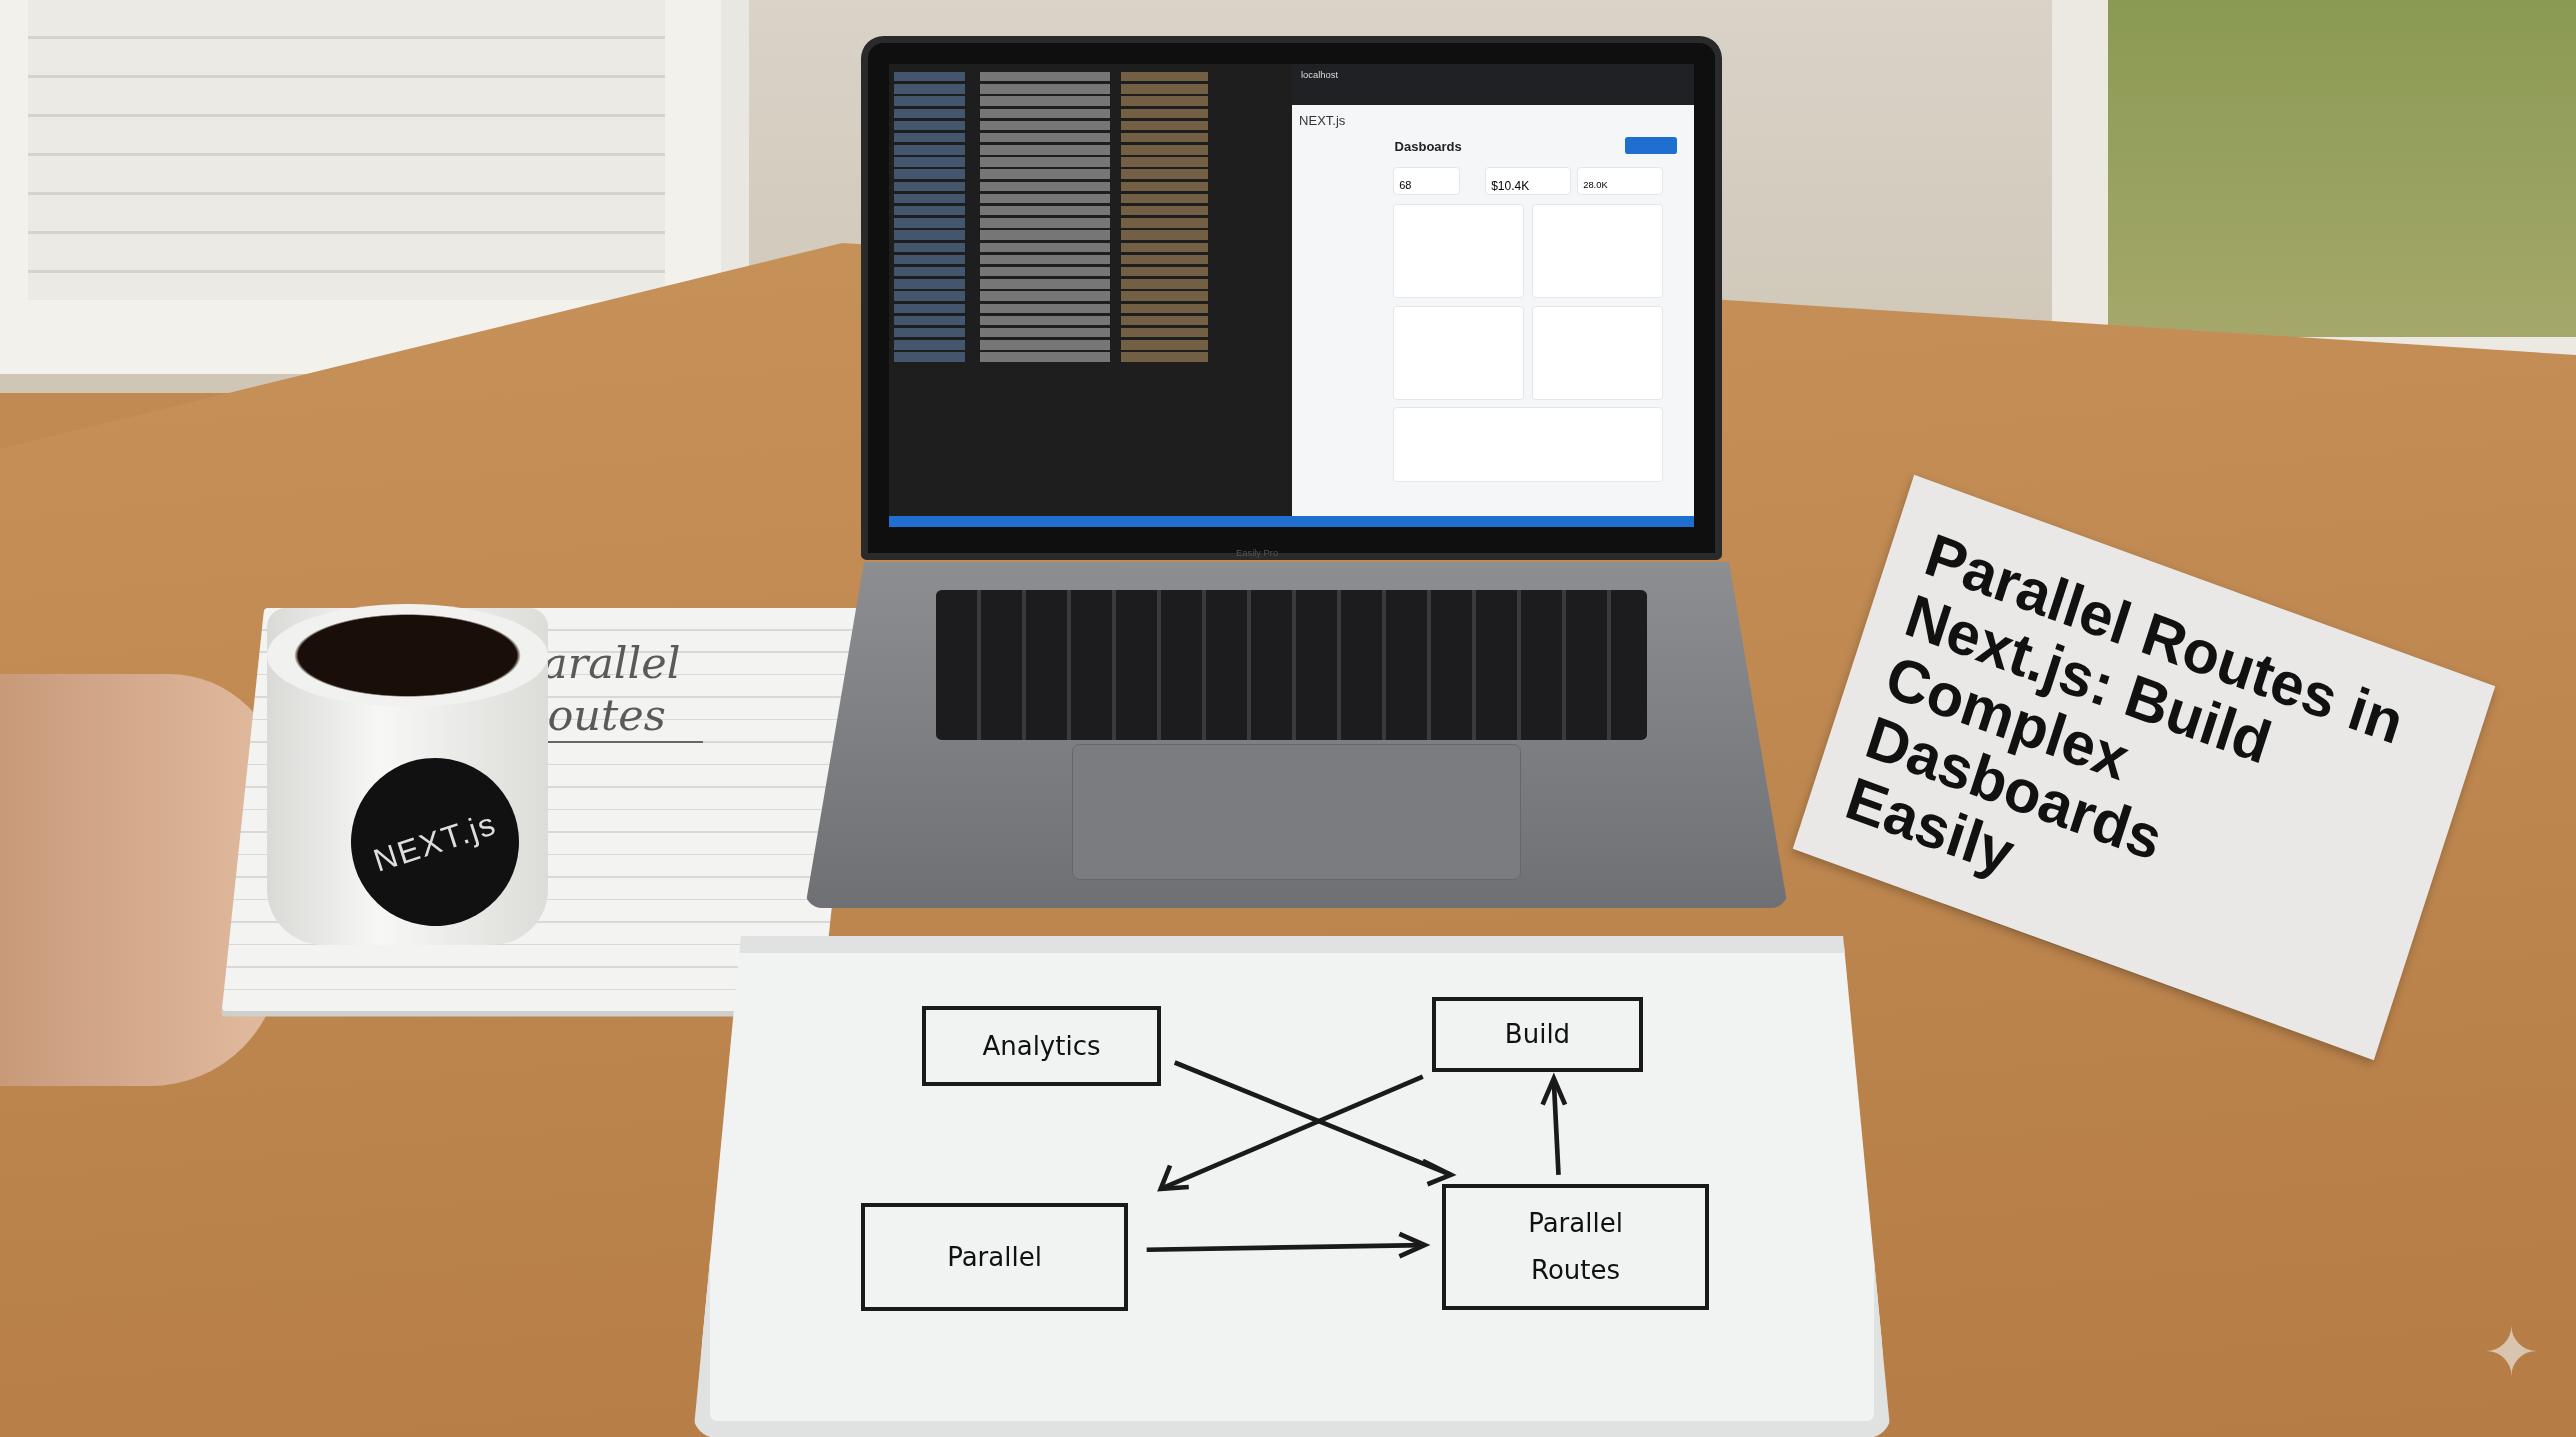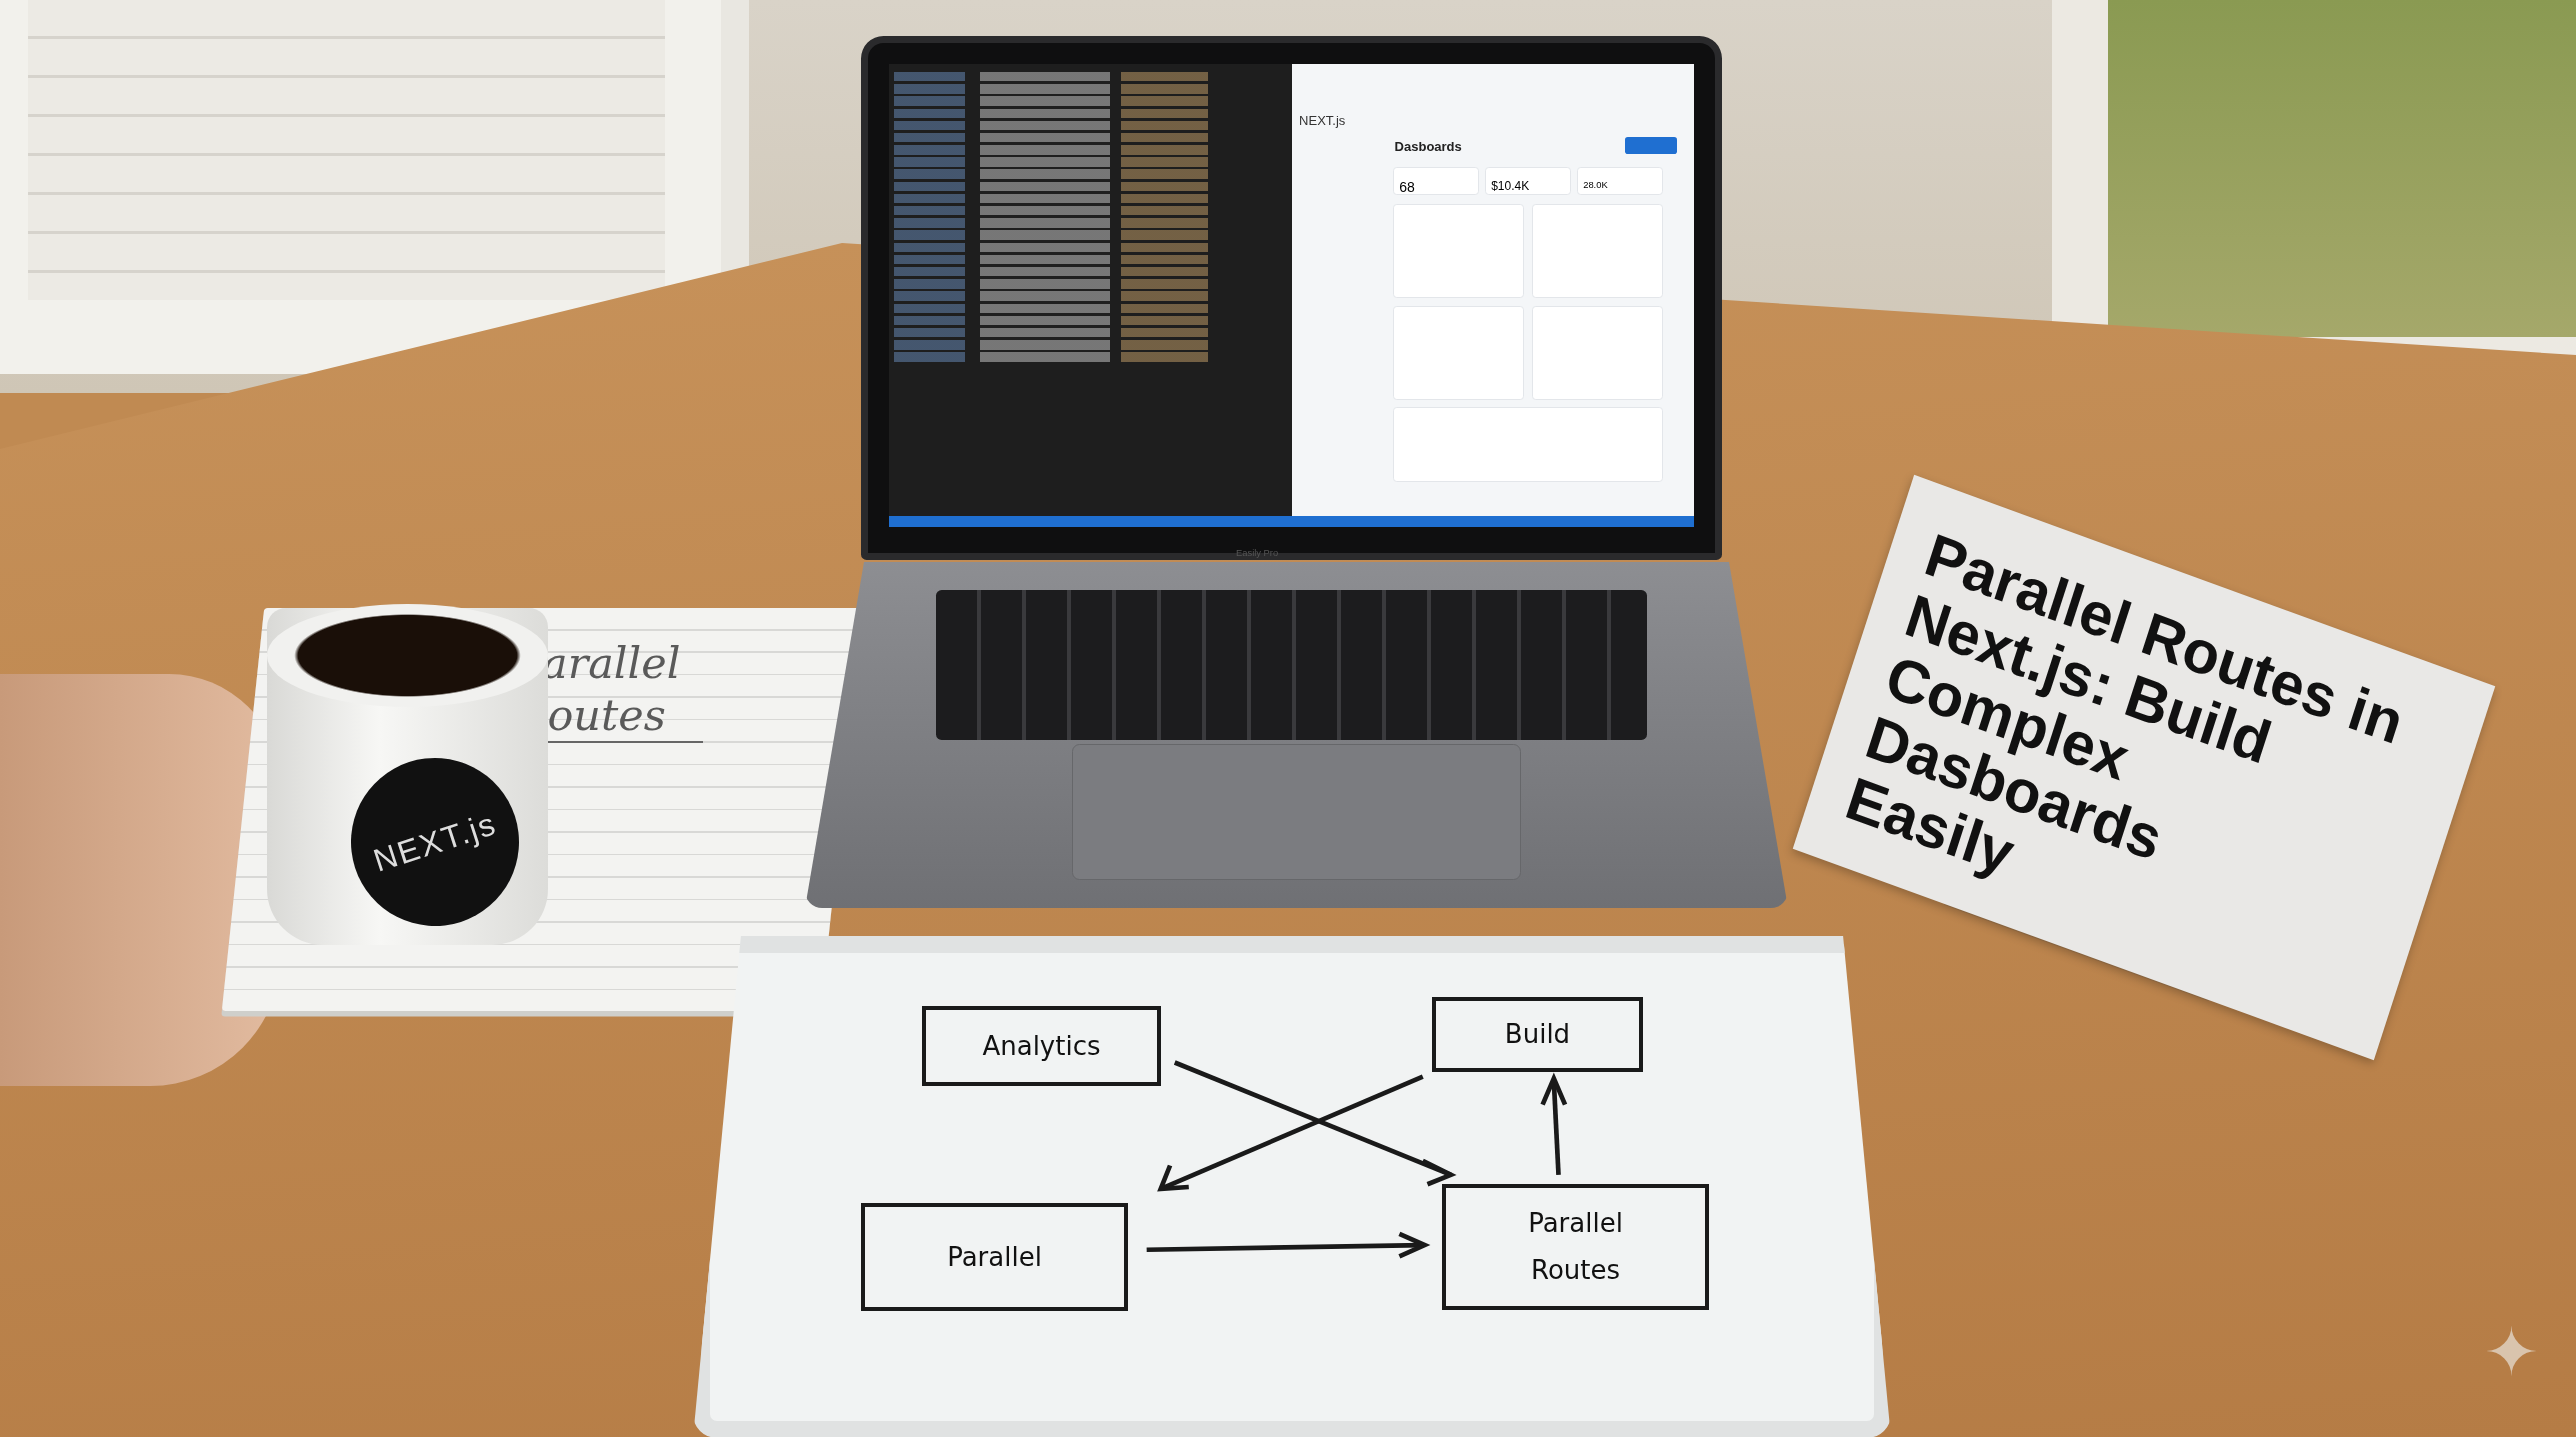--- a/index.html
+++ b/index.html
@@ -87,24 +87,25 @@
       <div class="line"></div>
         <div class="line"></div>
         <div class="line"></div>
         <div class="line"></div>
       <div class="line"></div>
         <div class="line"></div>
         <div class="line"></div>
         <div class="line"></div>
     </div>
     <div class="browser">
+      <div class="browser-bar"><span>localhost</span></div>
       <div style="position:absolute;left:7.5px;top:49px;font-size:13px;color:#333">NEXT.js</div>
       <div class="dash-title">Dasboards</div>
       <div class="dash-btn"></div>
-      <div class="card" style="left:101px;top:103px;width:86px;height:28px;font-size:14px;padding:11.2px 5.6px">68</div>
+      <div class="card" style="left:101px;top:103px;width:67px;height:28px;font-size:11px;padding:11.2px 5.6px">68</div>
       <div class="card" style="left:193px;top:103px;width:86px;height:28px;font-size:12px;padding:11.2px 5.6px">$10.4K</div>
       <div class="card" style="left:285px;top:103px;width:86px;height:28px;font-size:9.4px;padding:11.2px 5.6px">28.0K</div>
       <div class="card" style="left:101px;top:140px;width:131px;height:94px"></div>
       <div class="card" style="left:240px;top:140px;width:131px;height:94px"></div>
       <div class="card" style="left:101px;top:242px;width:131px;height:94px"></div>
       <div class="card" style="left:240px;top:242px;width:131px;height:94px"></div>
       <div class="card" style="left:101px;top:343px;width:270px;height:75px"></div>
     </div>
     <div class="status-bar"></div>
   </div>

